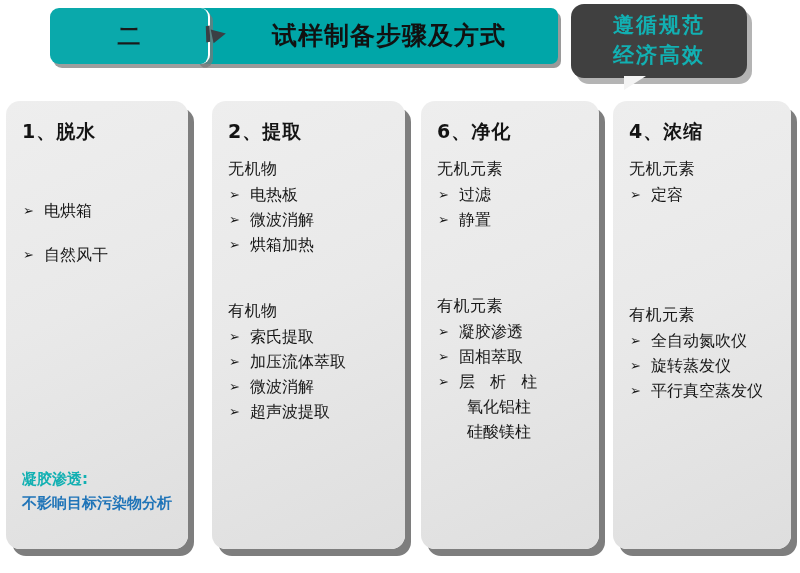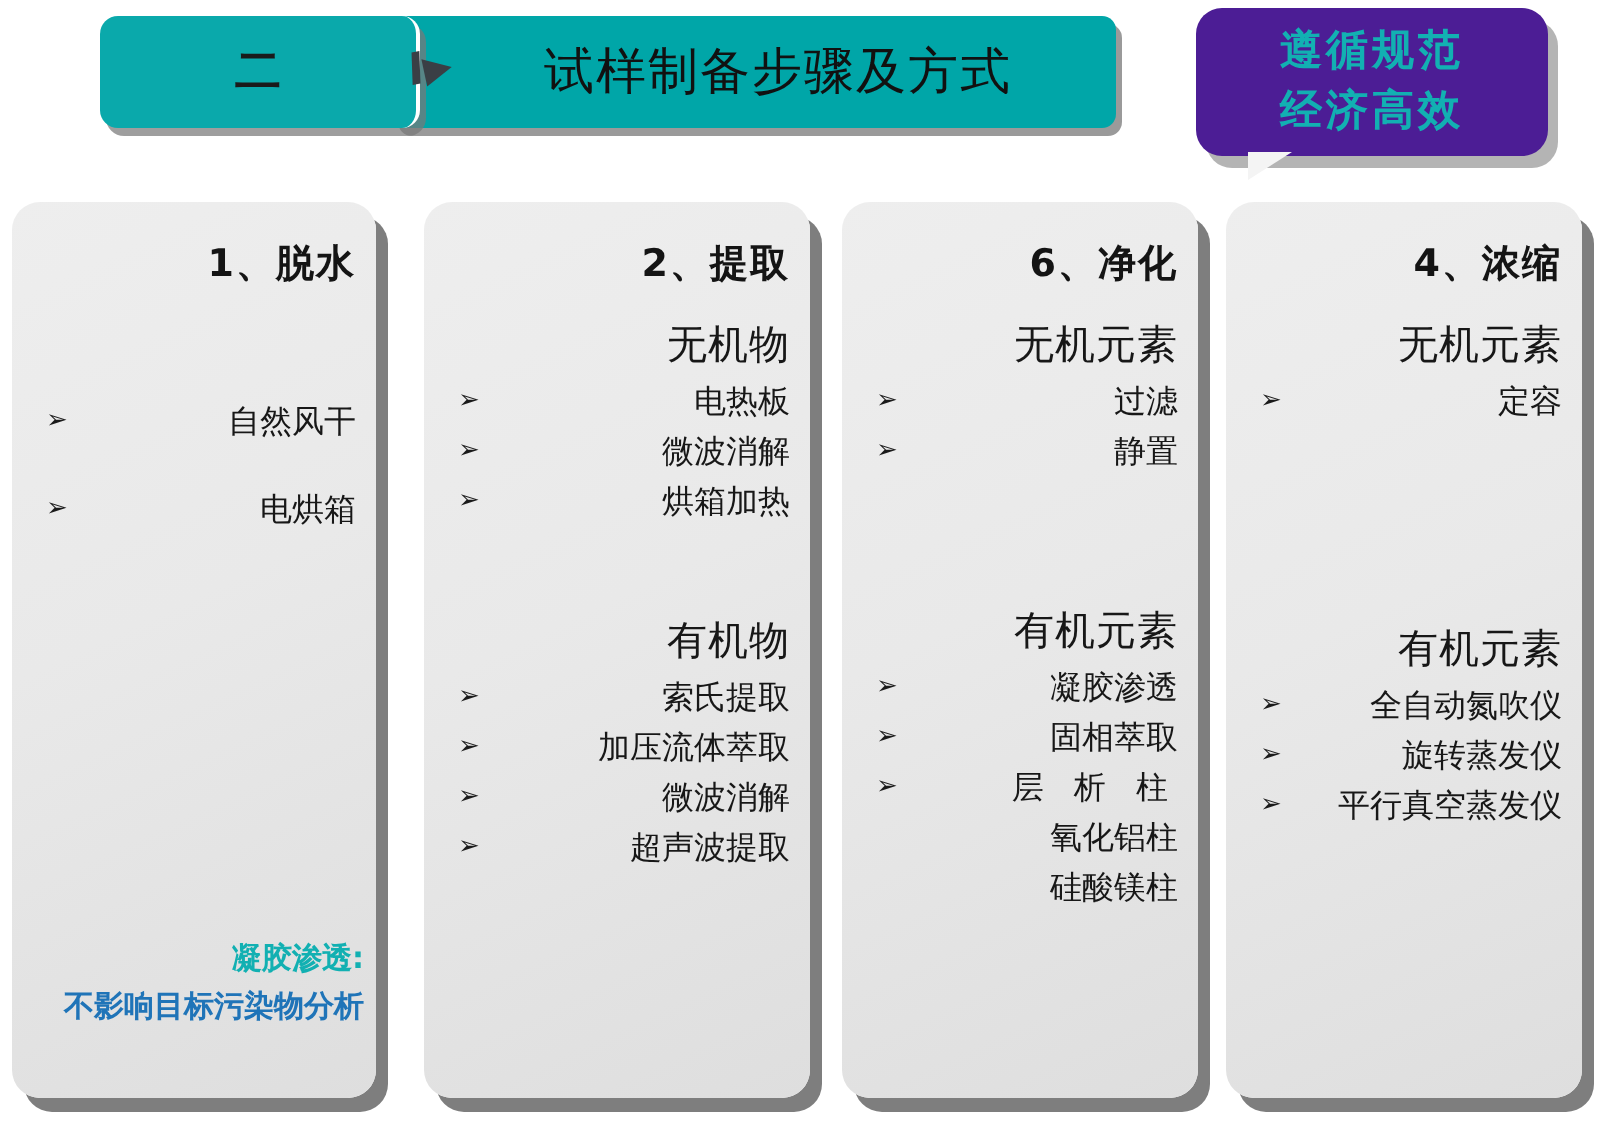--- a/index.html
+++ b/index.html
@@ -34,21 +34,21 @@
     border-radius: 7px;
     box-shadow: 3px 4px 0 0 rgba(120,120,120,0.75);
   }
   .title-text {
     position: absolute;
     left: 76px;
     top: 0;
     height: 56px;
     line-height: 56px;
     font-size: 25px;
-    font-weight: normal;
+    font-weight: bold;
     color: #111111;
     letter-spacing: 1px;
     white-space: nowrap;
   }
 
   .num-badge {
     position: absolute;
     left: 50px;
     top: 8px;
     width: 158px;
@@ -84,25 +84,25 @@
     left: 206px;
     top: 26px;
     width: 4px;
     height: 16px;
     background: #3a3f45;
     transform: rotate(-12deg) skewX(-10deg);
   }
 
   .bubble {
     position: absolute;
-    left: 598px;
+    left: 571px;
     top: 4px;
     width: 176px;
     height: 74px;
-    background: #4c1d95;
+    background: #404040;
     border-radius: 13px;
     box-shadow: 5px 6px 0 0 rgba(140,140,140,0.65);
   }
   .bubble-text {
     position: absolute;
     left: 0; right: 0; top: 6px;
     text-align: center;
     font-size: 21px;
     font-weight: bold;
     color: #12b0b2;
@@ -129,21 +129,20 @@
     z-index: -1;
   }
 
   
   .cards {
     position: absolute;
     left: 0;
     top: 99px;
     width: 800px;
     height: 474px;
-    text-align: right;
   }
   .card {
     position: absolute;
     top: 2px;
     height: 448px;
     border-radius: 14px;
     background: linear-gradient(155deg, #eeeeee 0%, #e9e9e9 45%, #dedede 100%);
     box-shadow: 6px 7px 0 0 #7e7e7e;
     box-sizing: border-box;
     padding: 18px 10px 10px 16px;
@@ -158,21 +157,21 @@
     font-size: 19px;
     font-weight: bold;
     color: #141414;
     letter-spacing: 1px;
     margin-bottom: 14px;
     white-space: nowrap;
   }
 
   .group { margin-top: 10px; }
   .group-heading {
-    font-size: 20px;
+    font-size: 16px;
     color: #171717;
     margin-bottom: 2px;
     letter-spacing: 0.5px;
     white-space: nowrap;
   }
   ul.bullets {
     list-style: none;
     margin: 0;
     padding: 0;
   }
@@ -251,22 +250,22 @@
   <div class="bubble-tail"></div>
 </div>
 
 <div class="cards">
 
   <div class="card c1">
     <div class="card-title">1、脱水</div>
     <div class="spacer-md"></div>
     <div class="group">
       <ul class="bullets">
+        <li>电烘箱</li>
         <li>自然风干</li>
-        <li>电烘箱</li>
       </ul>
     </div>
     <div class="principle">
       <div class="principle-label">凝胶渗透:</div>
       <div class="principle-body">不影响目标污染物分析</div>
     </div>
   </div>
 
   <div class="card c2">
     <div class="card-title">2、提取</div>

